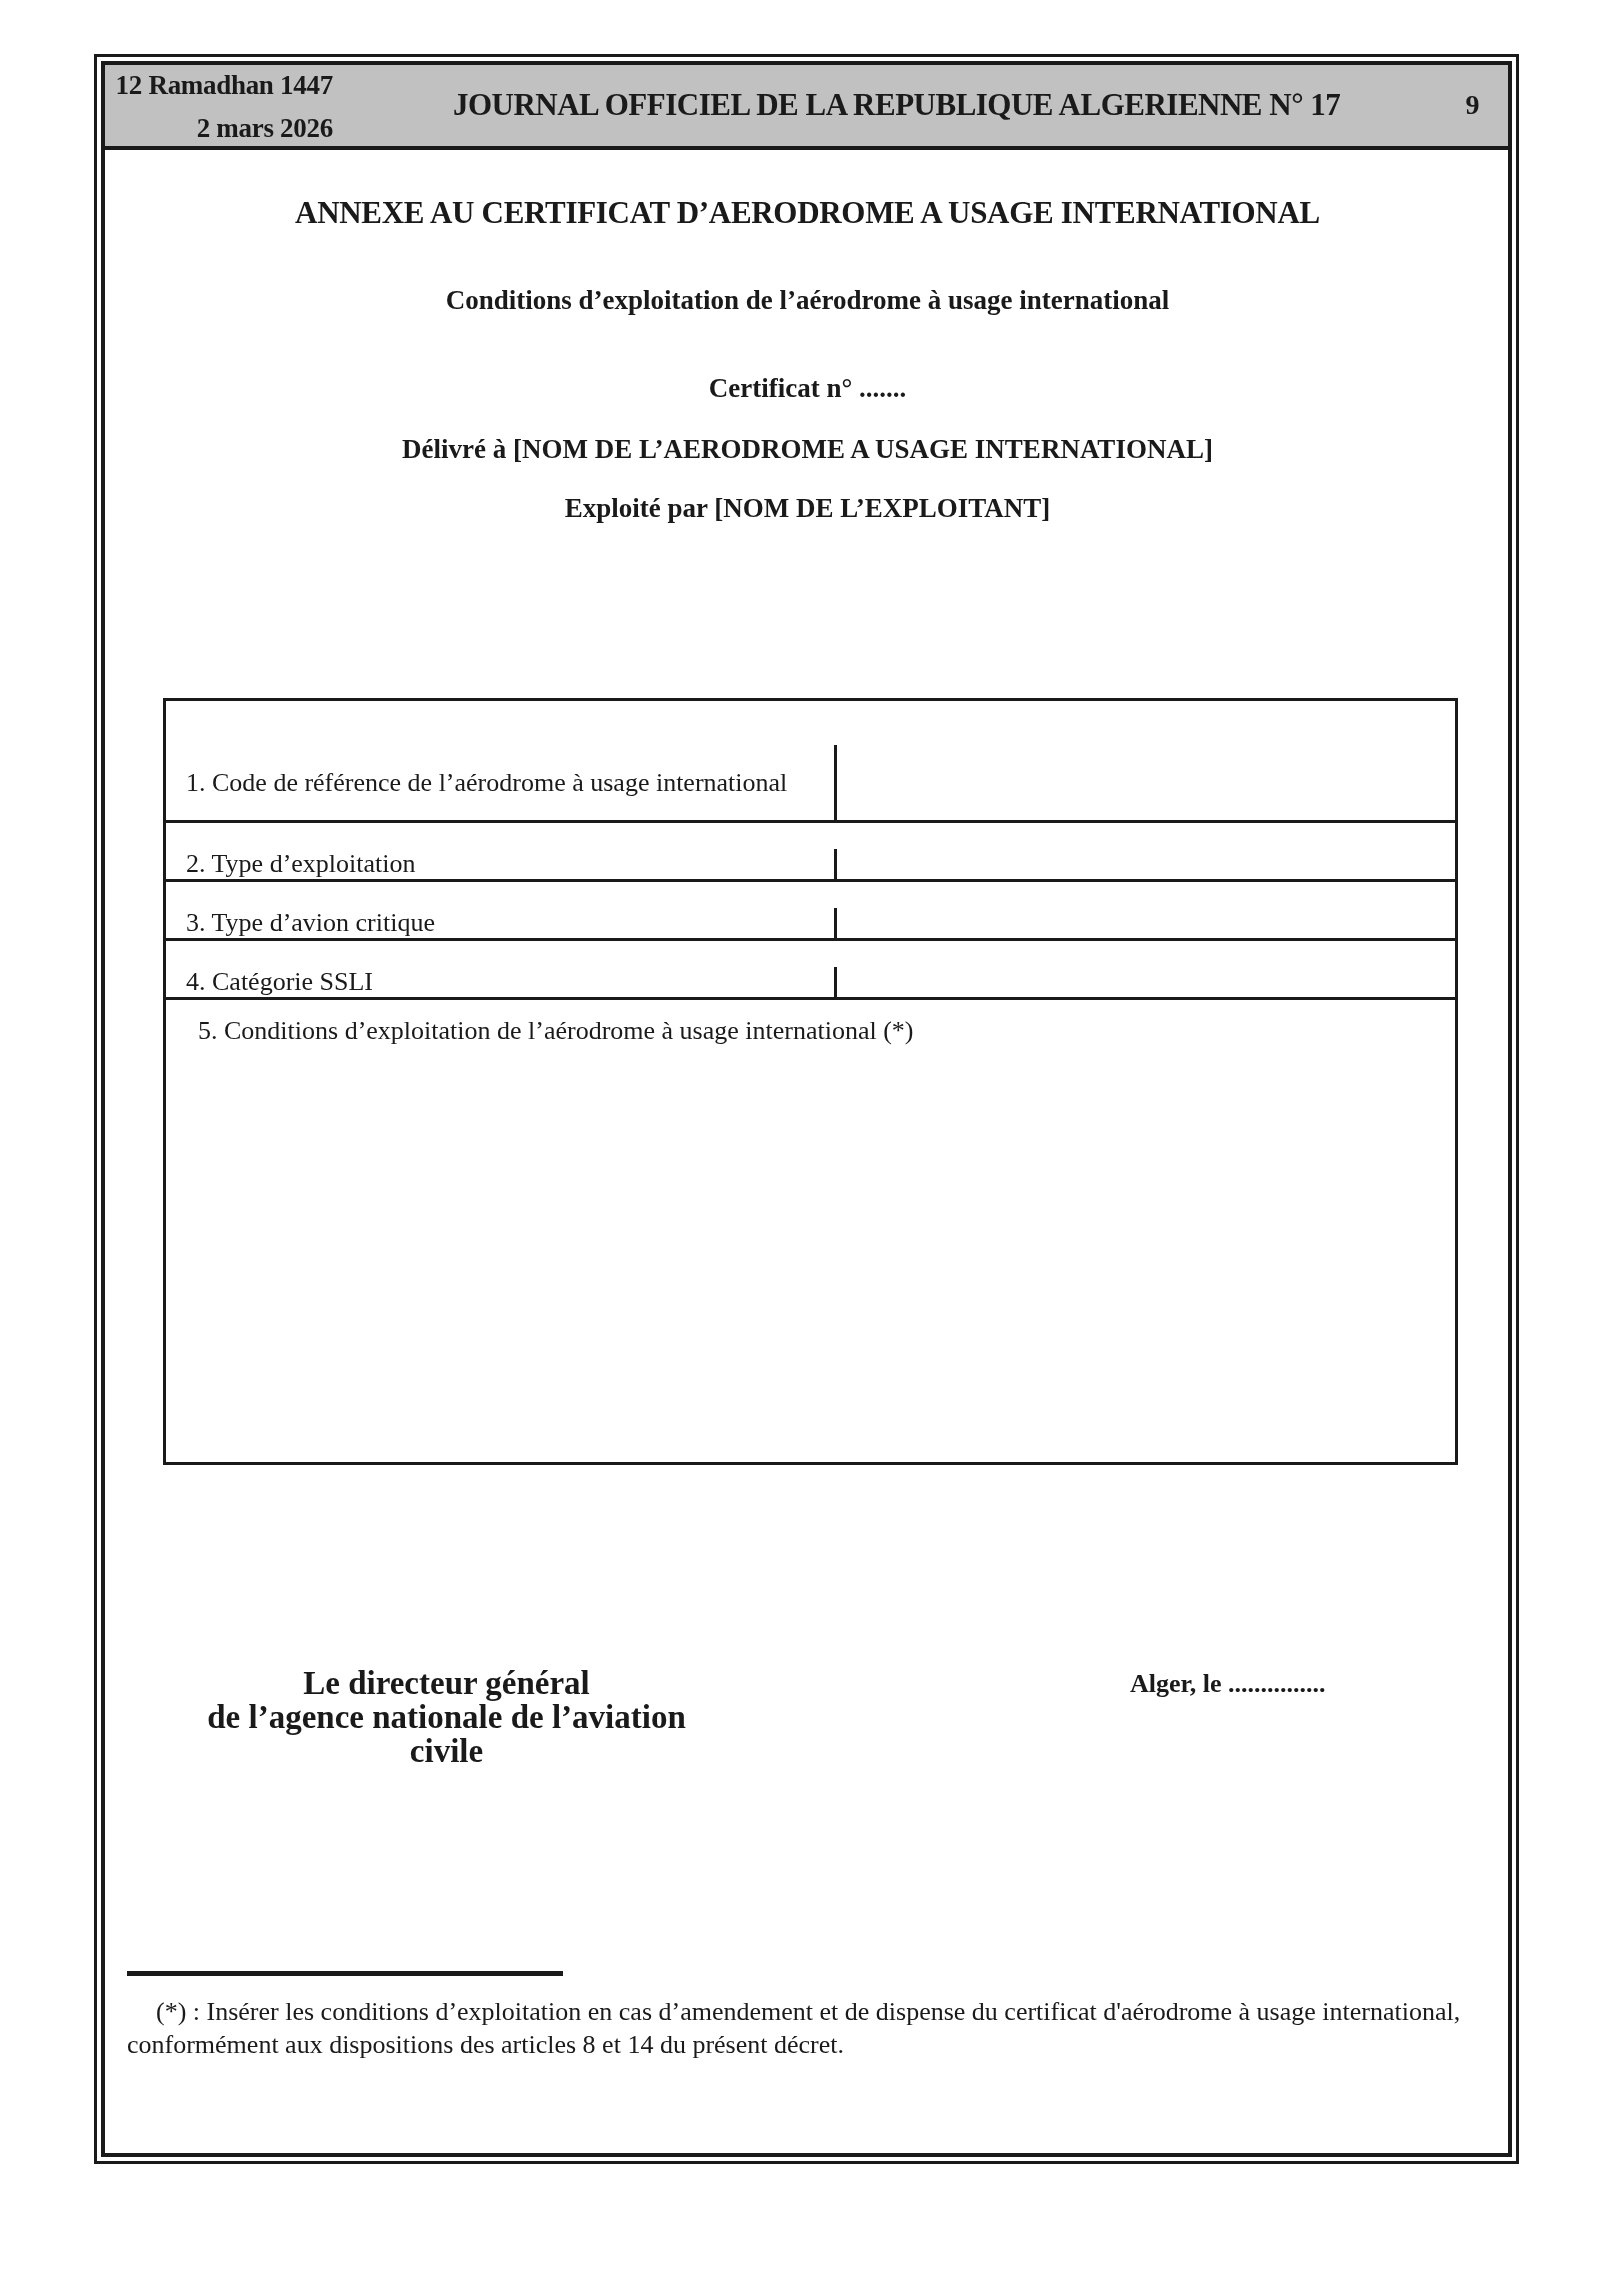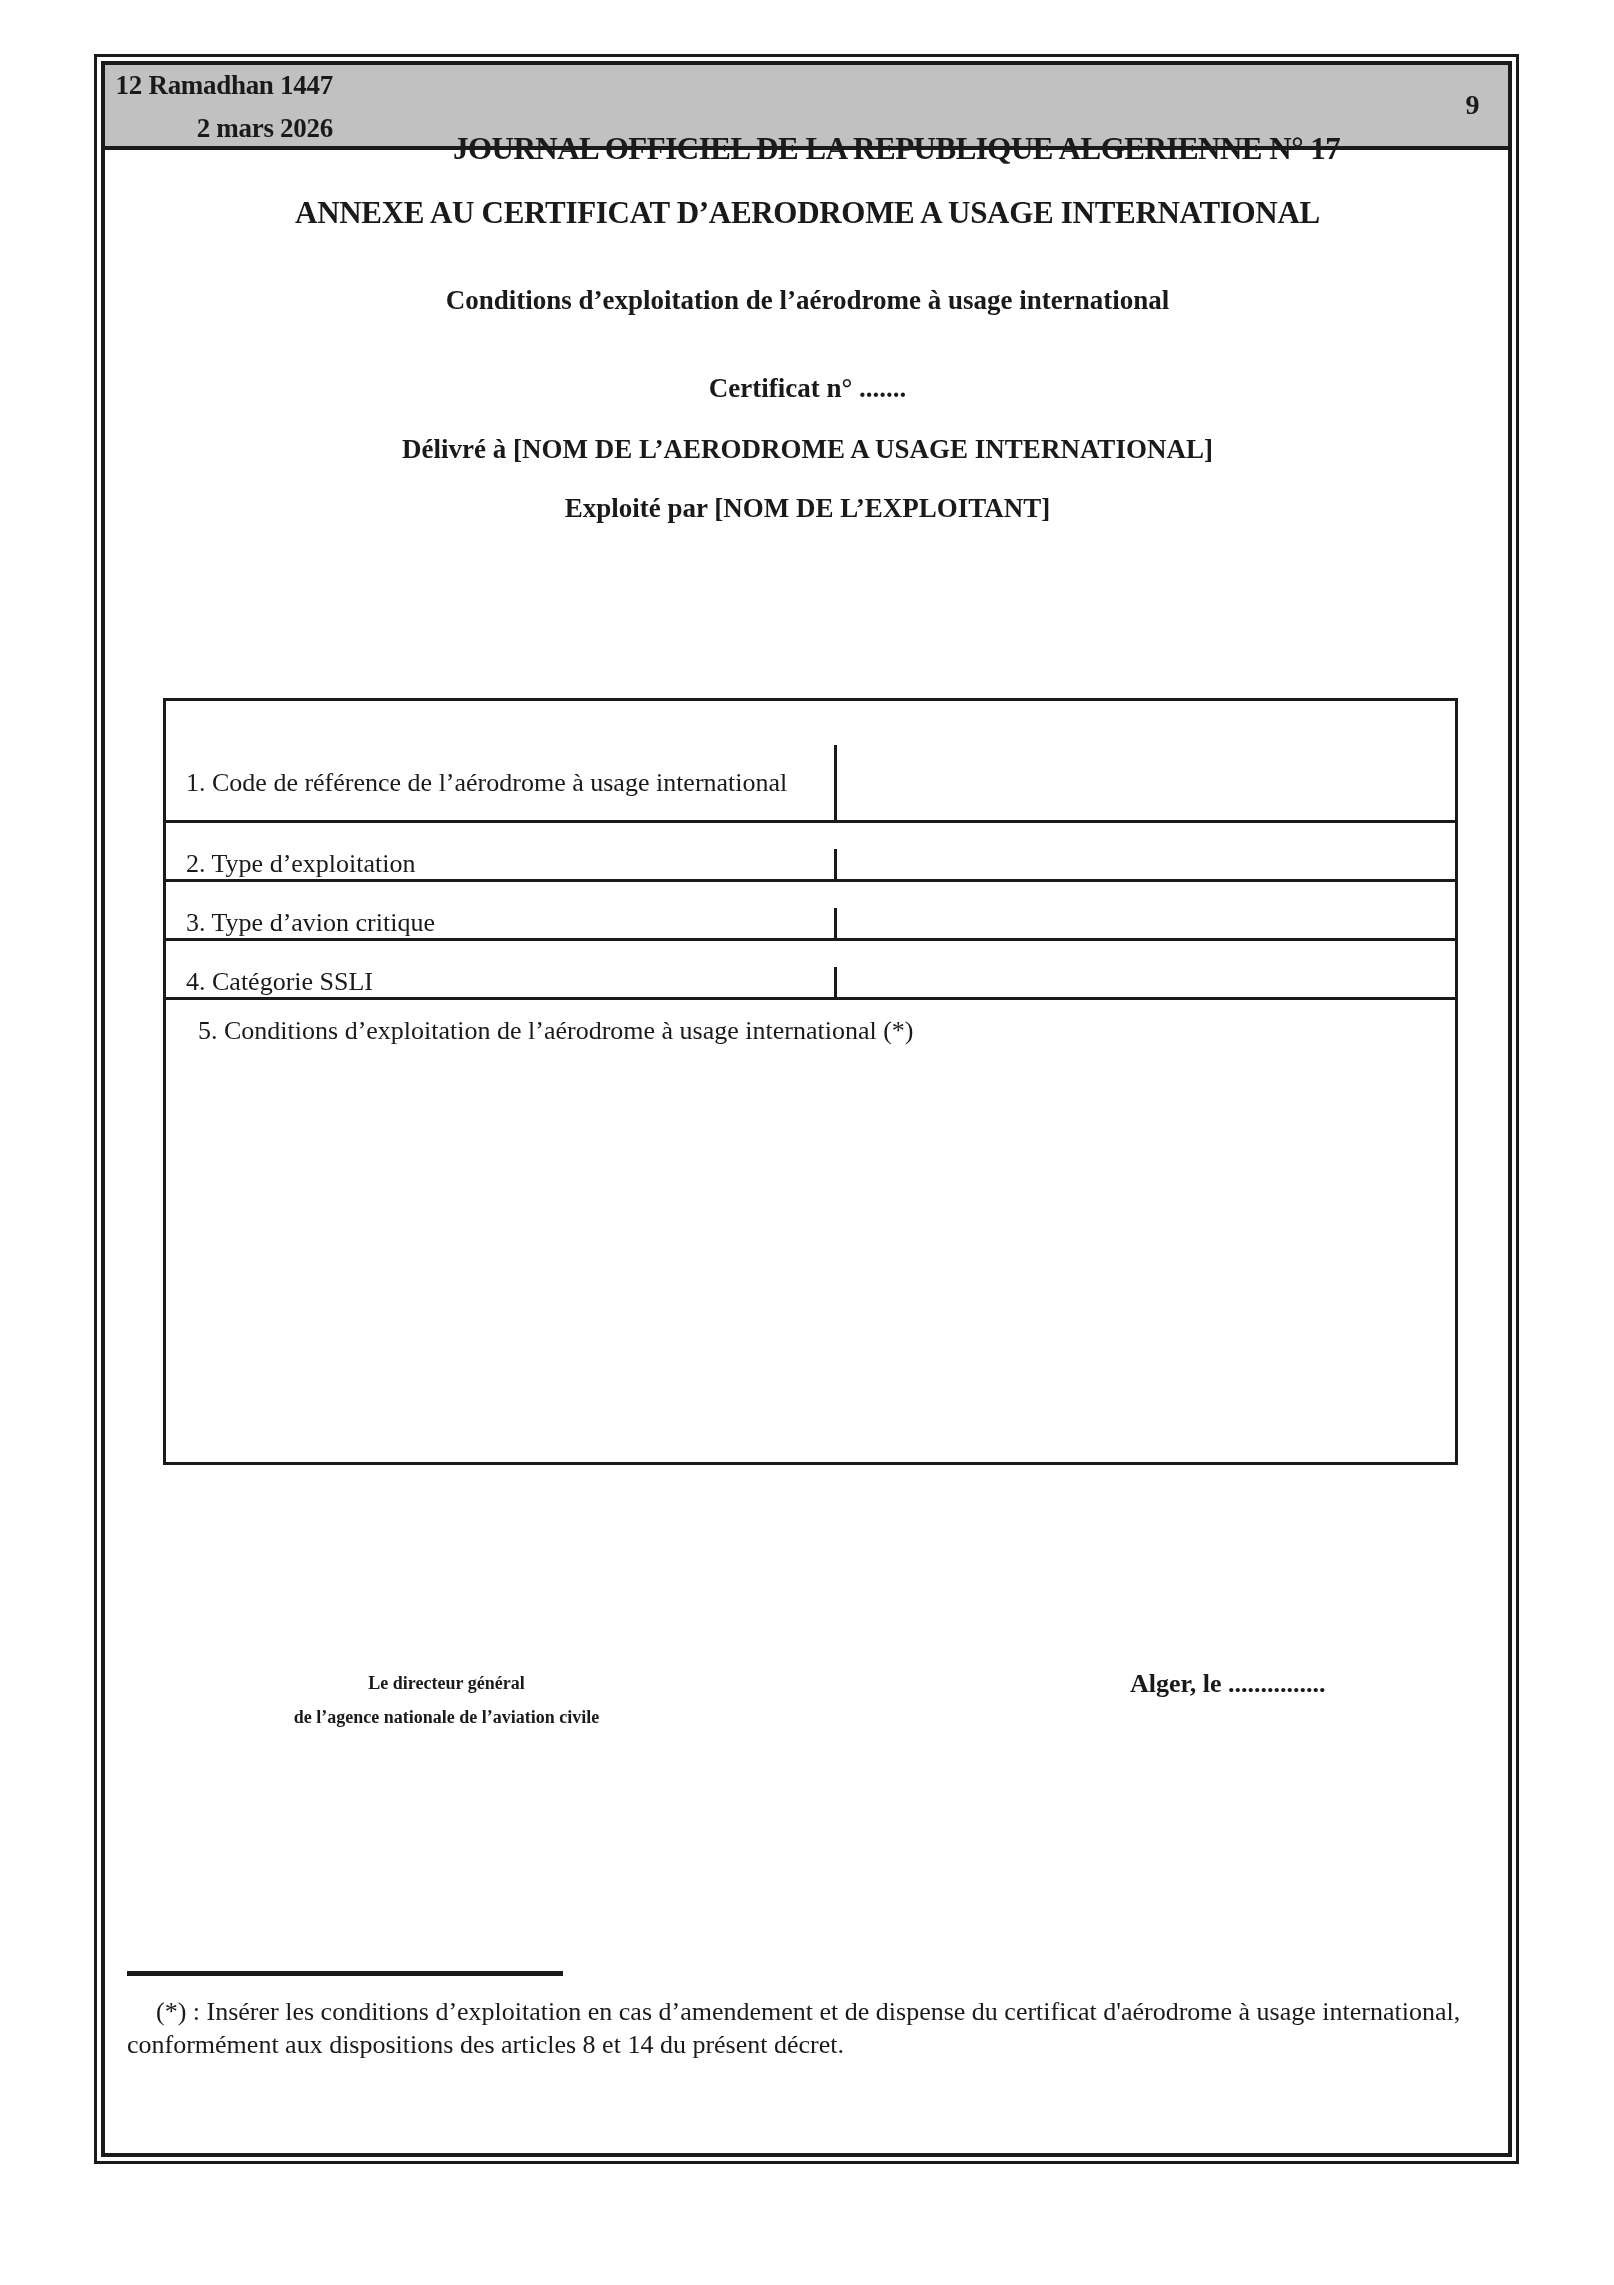--- a/index.html
+++ b/index.html
@@ -36,21 +36,20 @@
   .banner-dates{
     position:absolute;left:11px;top:-0.9px;
     font-size:27px;font-weight:bold;line-height:43px;
     letter-spacing:-0.3px;white-space:nowrap;
   }
   .jo-title{
     position:absolute;left:299px;width:986px;top:0;height:81px;
     display:flex;align-items:center;justify-content:center;
     font-size:31px;font-weight:bold;letter-spacing:-0.5px;
     white-space:nowrap;
-    margin-top:44px;
   }
   .page-num{
     position:absolute;right:29px;top:0;height:81px;
     display:flex;align-items:center;
     font-size:28px;font-weight:bold;
   }
   .center-line{
     position:absolute;left:0;width:1615px;text-align:center;
     font-weight:bold;white-space:nowrap;
   }
@@ -84,21 +83,21 @@
   .t-value{flex:1;}
   .t-row-full{
     flex:1;border-bottom:none;
     box-sizing:border-box;
     padding:16.3px 20px 0 20px;
     font-size:26px;
     margin-left:12px;
   }
   .sig-left{
     position:absolute;top:1666px;left:207px;width:479px;
-    text-align:center;font-weight:bold;font-size:18px;line-height:34px;
+    text-align:center;font-weight:bold;font-size:33px;line-height:34px;
   }
   .sig-right{
     position:absolute;top:1669px;left:1130px;
     font-weight:bold;font-size:26px;white-space:nowrap;
   }
   .foot-rule{
     position:absolute;top:1971px;left:127px;
     width:436px;height:5.4px;background:var(--ink);
   }
   .footnote{

